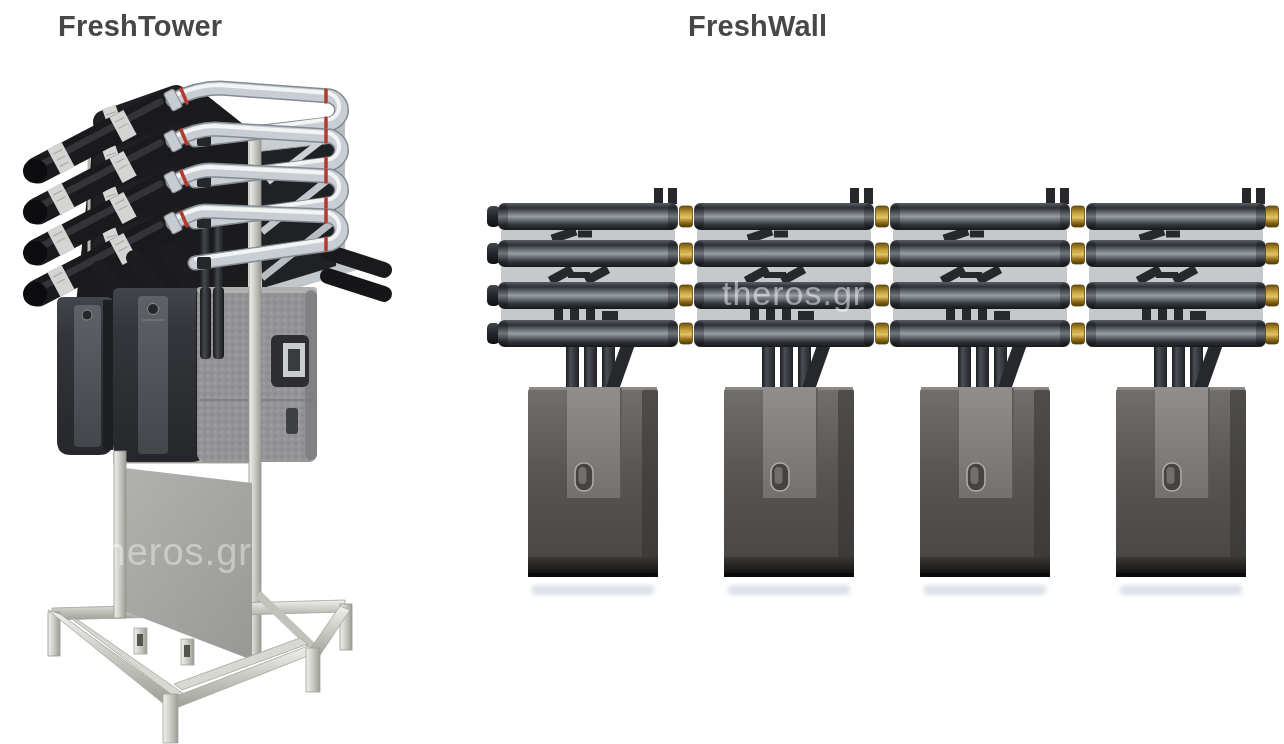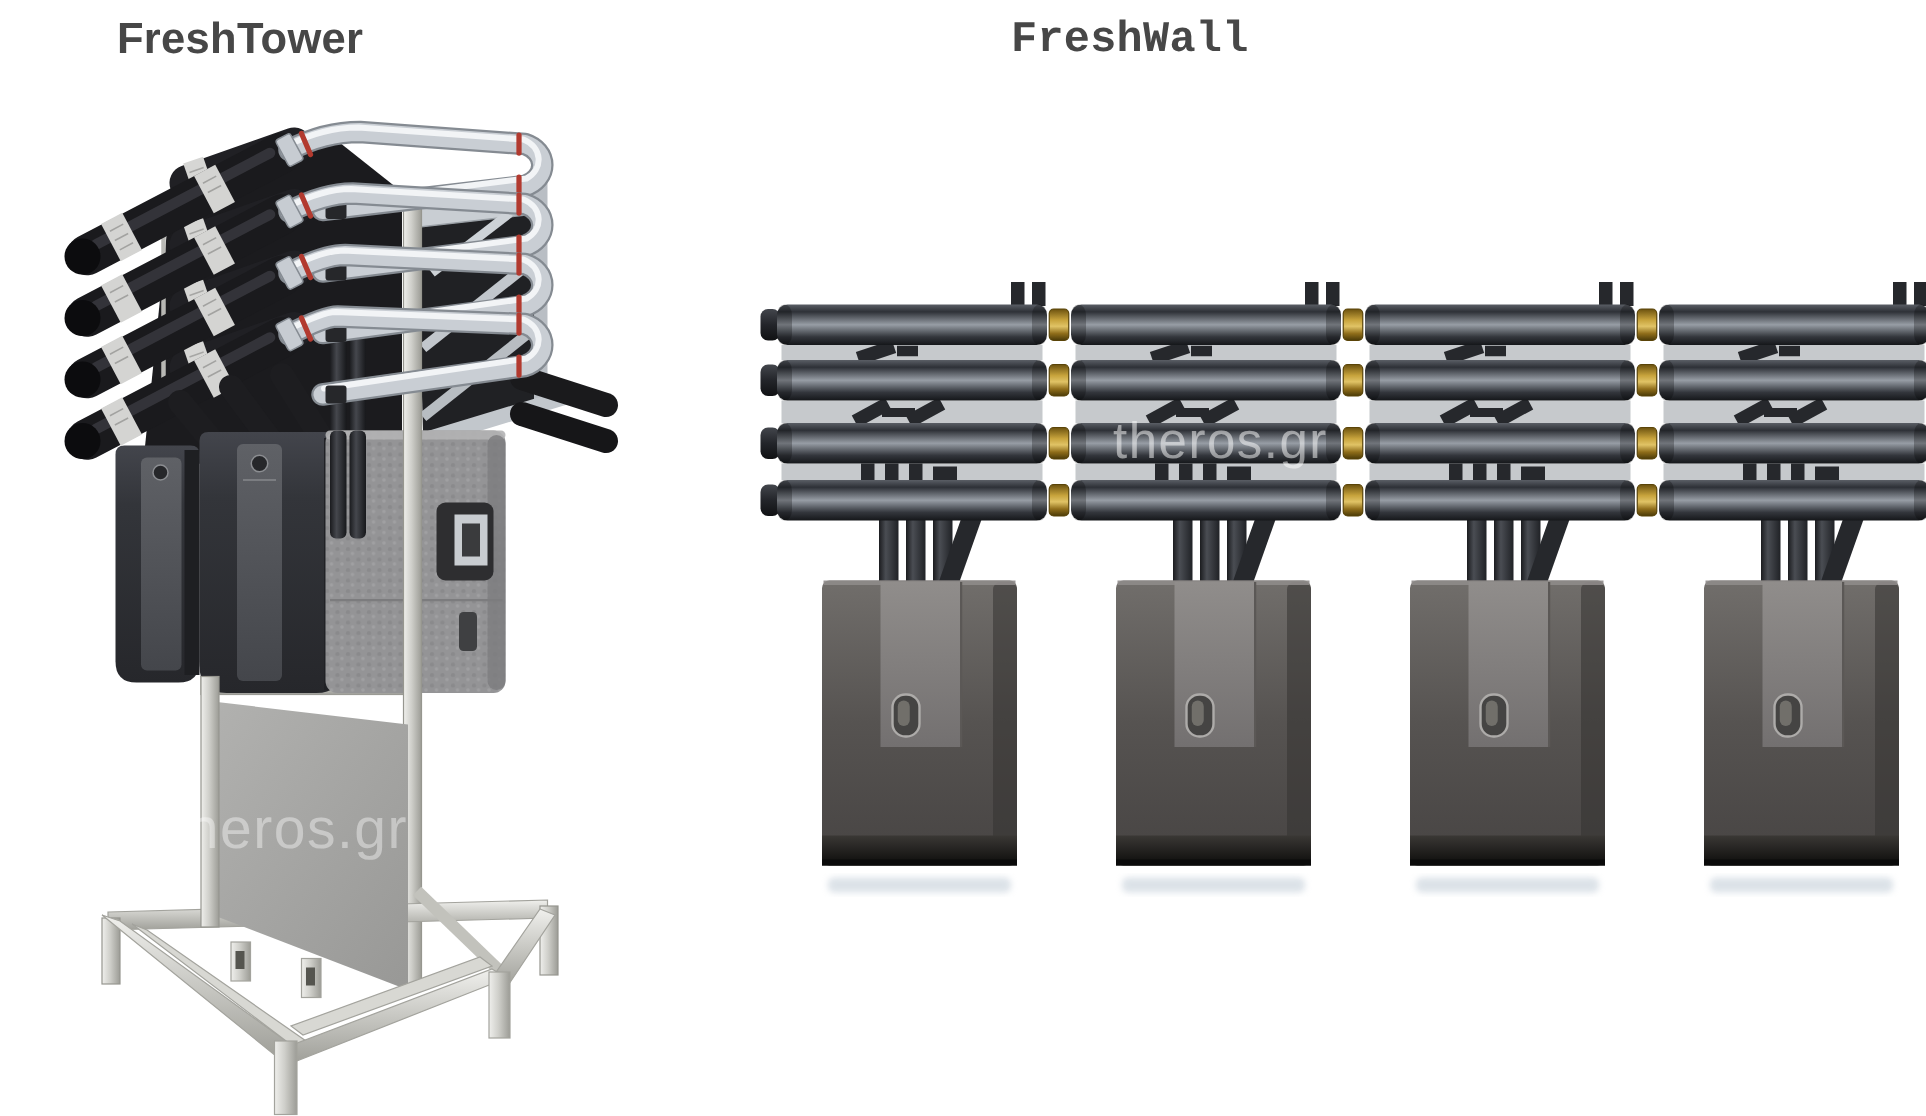--- a/index.html
+++ b/index.html
@@ -1,22 +1,22 @@
 <!DOCTYPE html>
 <html><head>
 <meta charset="utf-8">
 <style>
   html,body{margin:0;padding:0;background:#ffffff;}
   body{width:1284px;height:744px;overflow:hidden;position:relative;
        font-family:"Liberation Sans", sans-serif;}
-  .stage{position:absolute;left:0;top:0;width:1086px;height:744px;background:#fff;margin-left:20px;}
+  .stage{position:absolute;left:0;top:0;width:1086px;height:744px;background:#fff;}
   .product-title{position:absolute;top:10px;font-size:29px;font-weight:700;
        color:#474747;letter-spacing:.2px;}
   #title-freshtower{left:58px;}
-  #title-freshwall{left:654px;font-family:Liberation Mono, monospace;}
+  #title-freshwall{left:688px;}
   svg{position:absolute;display:block;}
   #tower-svg{left:0;top:0;width:400px;height:744px;}
   #wall-svg{left:480px;top:180px;width:804px;height:430px;}
   .wm{font-family:"Liberation Sans",sans-serif;font-weight:400;}
 </style>
 </head>
 <body>
 
 <div class="stage">
 

